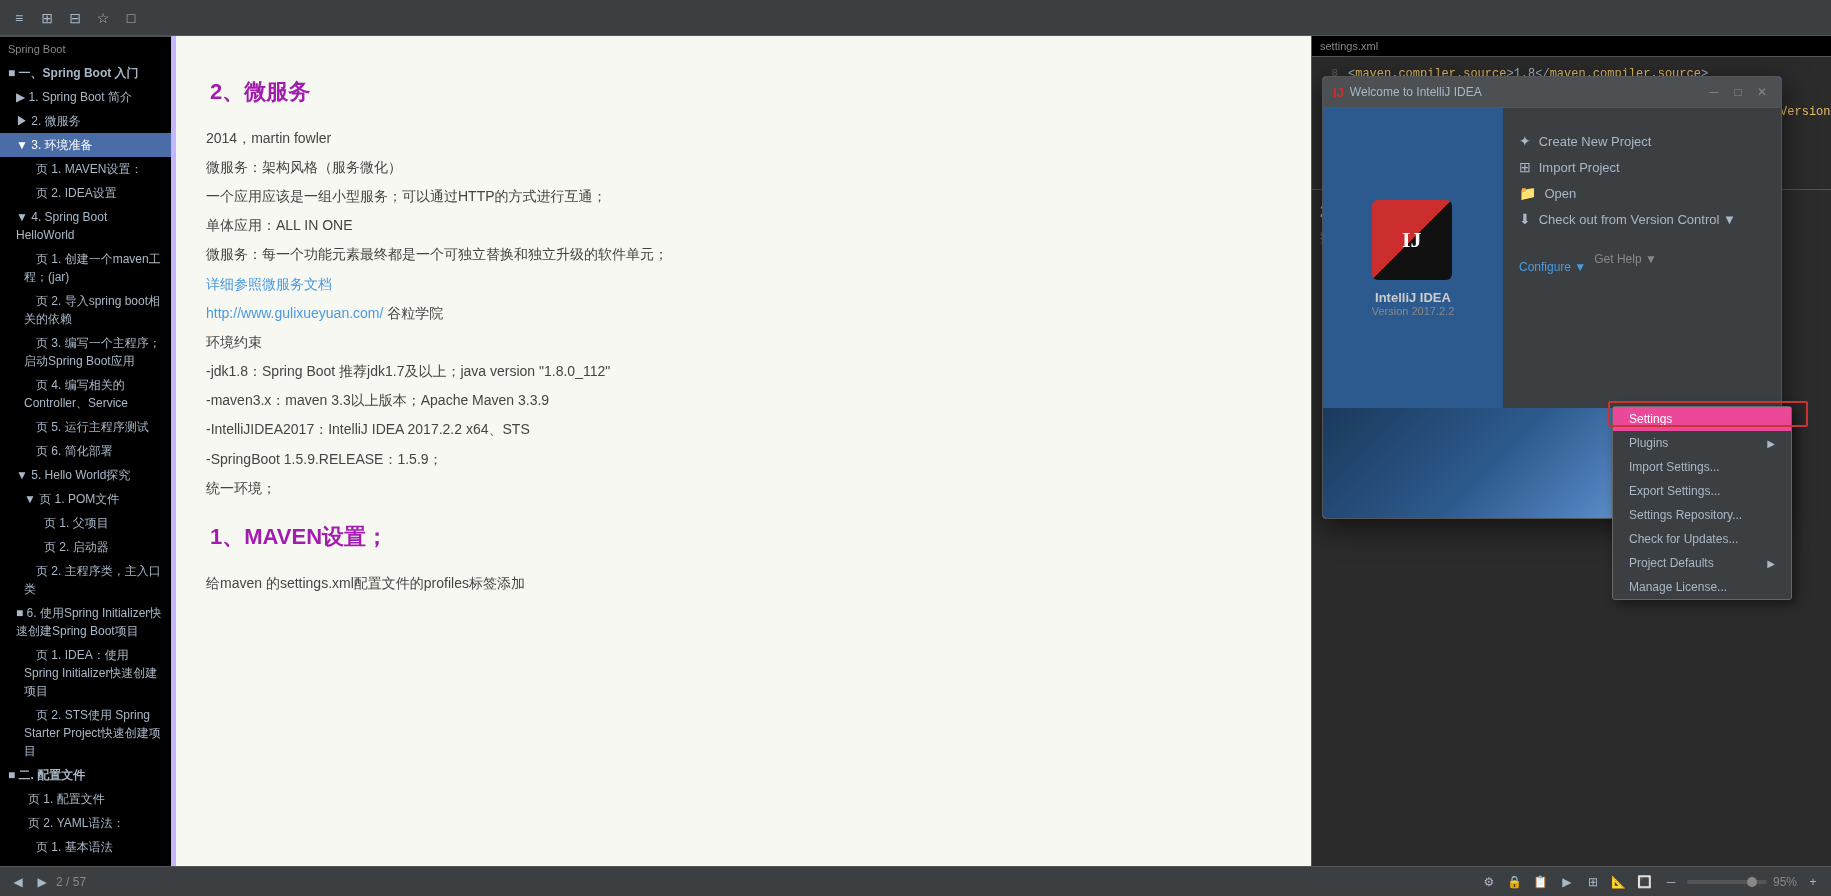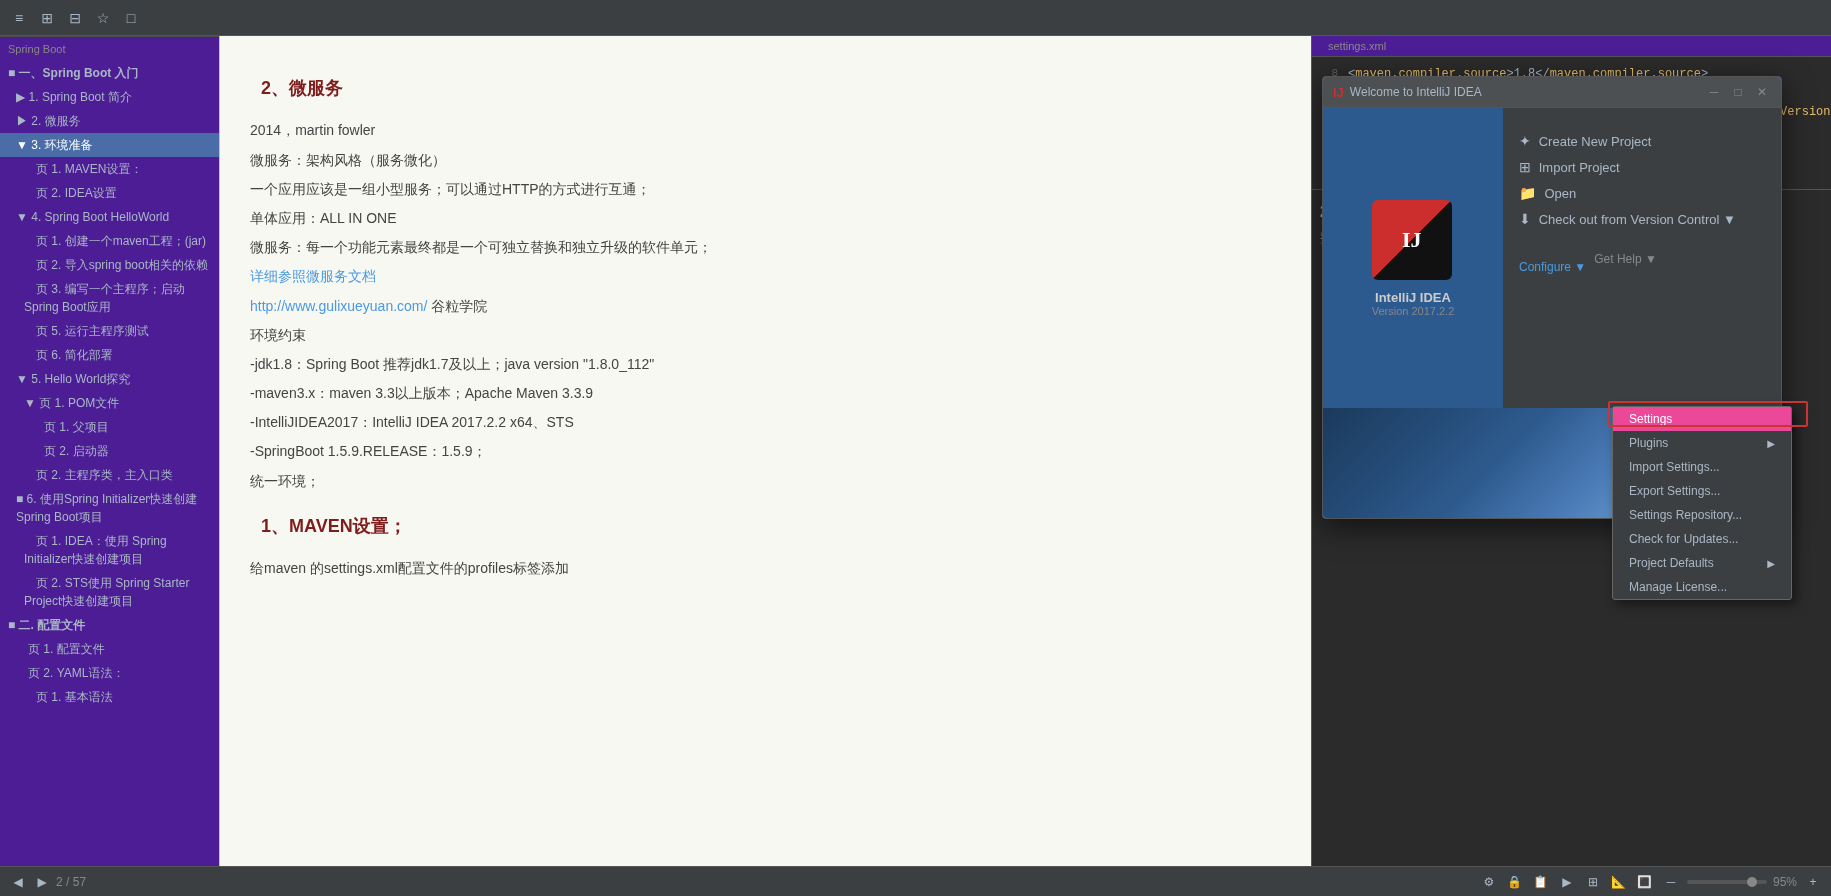--- a/index.html
+++ b/index.html
@@ -24,23 +24,23 @@
 
     
     .main-area {
       display: flex;
       flex: 1;
       overflow: hidden;
     }
 
     
     .sidebar {
-      width: 220px;
-      background: #4c1d95;
-      border-right: 1px solid #c4b5fd;
+      width: 176px;
+      background: #000000;
+      border-right: 5px solid #c4b5fd;
       overflow-y: auto;
       flex-shrink: 0;
       font-size: 12px;
     }
     .sidebar::-webkit-scrollbar { width: 6px; }
     .sidebar::-webkit-scrollbar-thumb { background: #555; }
 
     .sidebar-section-header {
       padding: 6px 8px;
       color: #888;
@@ -73,44 +73,44 @@
       color: #333;
       overflow-y: auto;
       padding: 20px 30px;
       font-size: 14px;
       line-height: 1.8;
     }
     .doc-panel::-webkit-scrollbar { width: 6px; }
     .doc-panel::-webkit-scrollbar-thumb { background: #ccc; }
 
     .doc-panel h2 {
-      font-size: 18px;
+      font-size: 22px;
       font-weight: bold;
-      color: #7f1d1d;
-      margin: 16px 0 10px 11px;
+      color: #a21caf;
+      margin: 16px 0 10px 4px;
       padding-bottom: 4px;
     }
     .doc-panel p { margin: 4px 0; color: #444; }
     .doc-panel a { color: #4a9ae1; text-decoration: none; }
 
     
     .code-panel {
       width: 520px;
       background: #2b2b2b;
       overflow-y: auto;
       flex-shrink: 0;
       border-left: 1px solid #555;
       position: relative;
     }
     .code-panel::-webkit-scrollbar { width: 6px; }
     .code-panel::-webkit-scrollbar-thumb { background: #555; }
 
     .code-header {
-      background: #4c1d95;
-      padding: 4px 16px;
+      background: #000000;
+      padding: 4px 8px;
       font-size: 11px;
       color: #888;
       border-bottom: 1px solid #555;
       display: flex;
       align-items: center;
       gap: 8px;
     }
 
     .code-content {
       padding: 8px;
@@ -286,20 +286,21 @@
     <div class="sidebar-item level1">■ 一、Spring Boot 入门</div>
     <div class="sidebar-item level2">▶ 1. Spring Boot 简介</div>
     <div class="sidebar-item level2">▶ 2. 微服务</div>
     <div class="sidebar-item level2 active">▼ 3. 环境准备</div>
     <div class="sidebar-item level3">　页 1. MAVEN设置：</div>
     <div class="sidebar-item level3">　页 2. IDEA设置</div>
     <div class="sidebar-item level2">▼ 4. Spring Boot HelloWorld</div>
     <div class="sidebar-item level3">　页 1. 创建一个maven工程；(jar)</div>
     <div class="sidebar-item level3">　页 2. 导入spring boot相关的依赖</div>
     <div class="sidebar-item level3">　页 3. 编写一个主程序；启动Spring Boot应用</div>
+    <div class="sidebar-item level3">　页 4. 编写相关的Controller、Service</div>
     <div class="sidebar-item level3">　页 5. 运行主程序测试</div>
     <div class="sidebar-item level3">　页 6. 简化部署</div>
     <div class="sidebar-item level2">▼ 5. Hello World探究</div>
     <div class="sidebar-item level3">▼ 页 1. POM文件</div>
     <div class="sidebar-item level4">　页 1. 父项目</div>
     <div class="sidebar-item level4">　页 2. 启动器</div>
     <div class="sidebar-item level3">　页 2. 主程序类，主入口类</div>
     <div class="sidebar-item level2">■ 6. 使用Spring Initializer快速创建Spring Boot项目</div>
     <div class="sidebar-item level3">　页 1. IDEA：使用 Spring Initializer快速创建项目</div>
     <div class="sidebar-item level3">　页 2. STS使用 Spring Starter Project快速创建项目</div>

